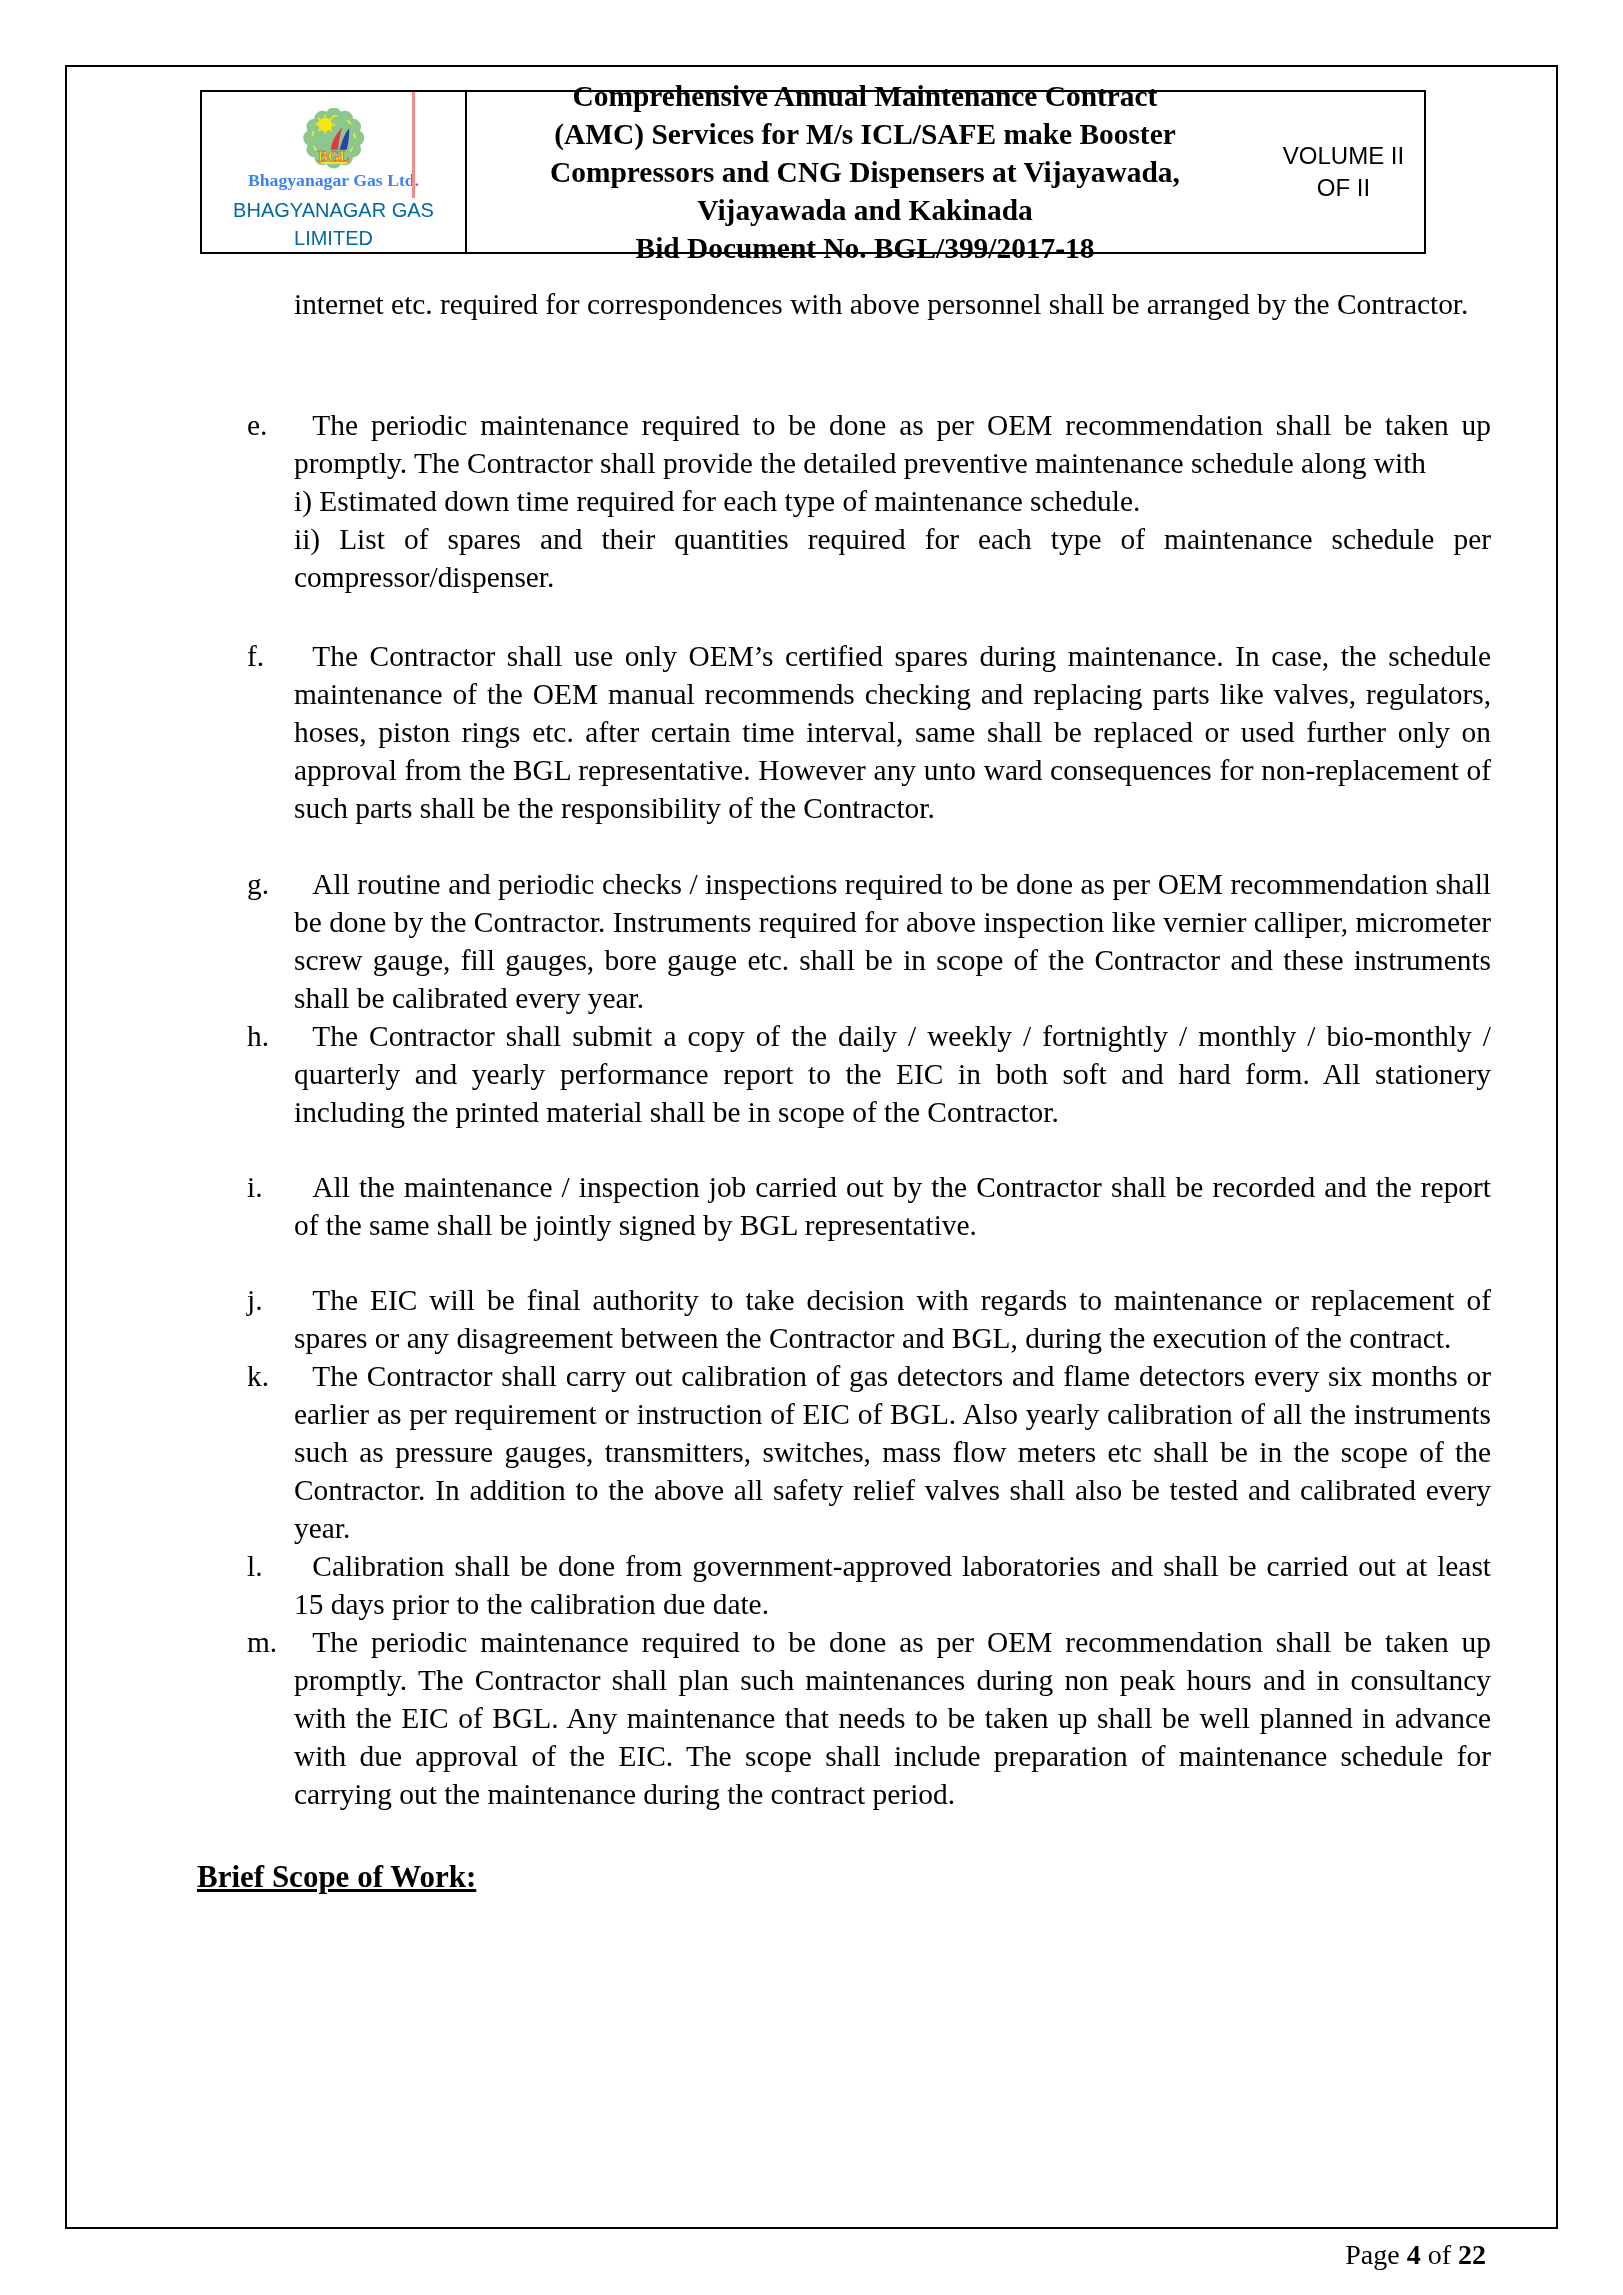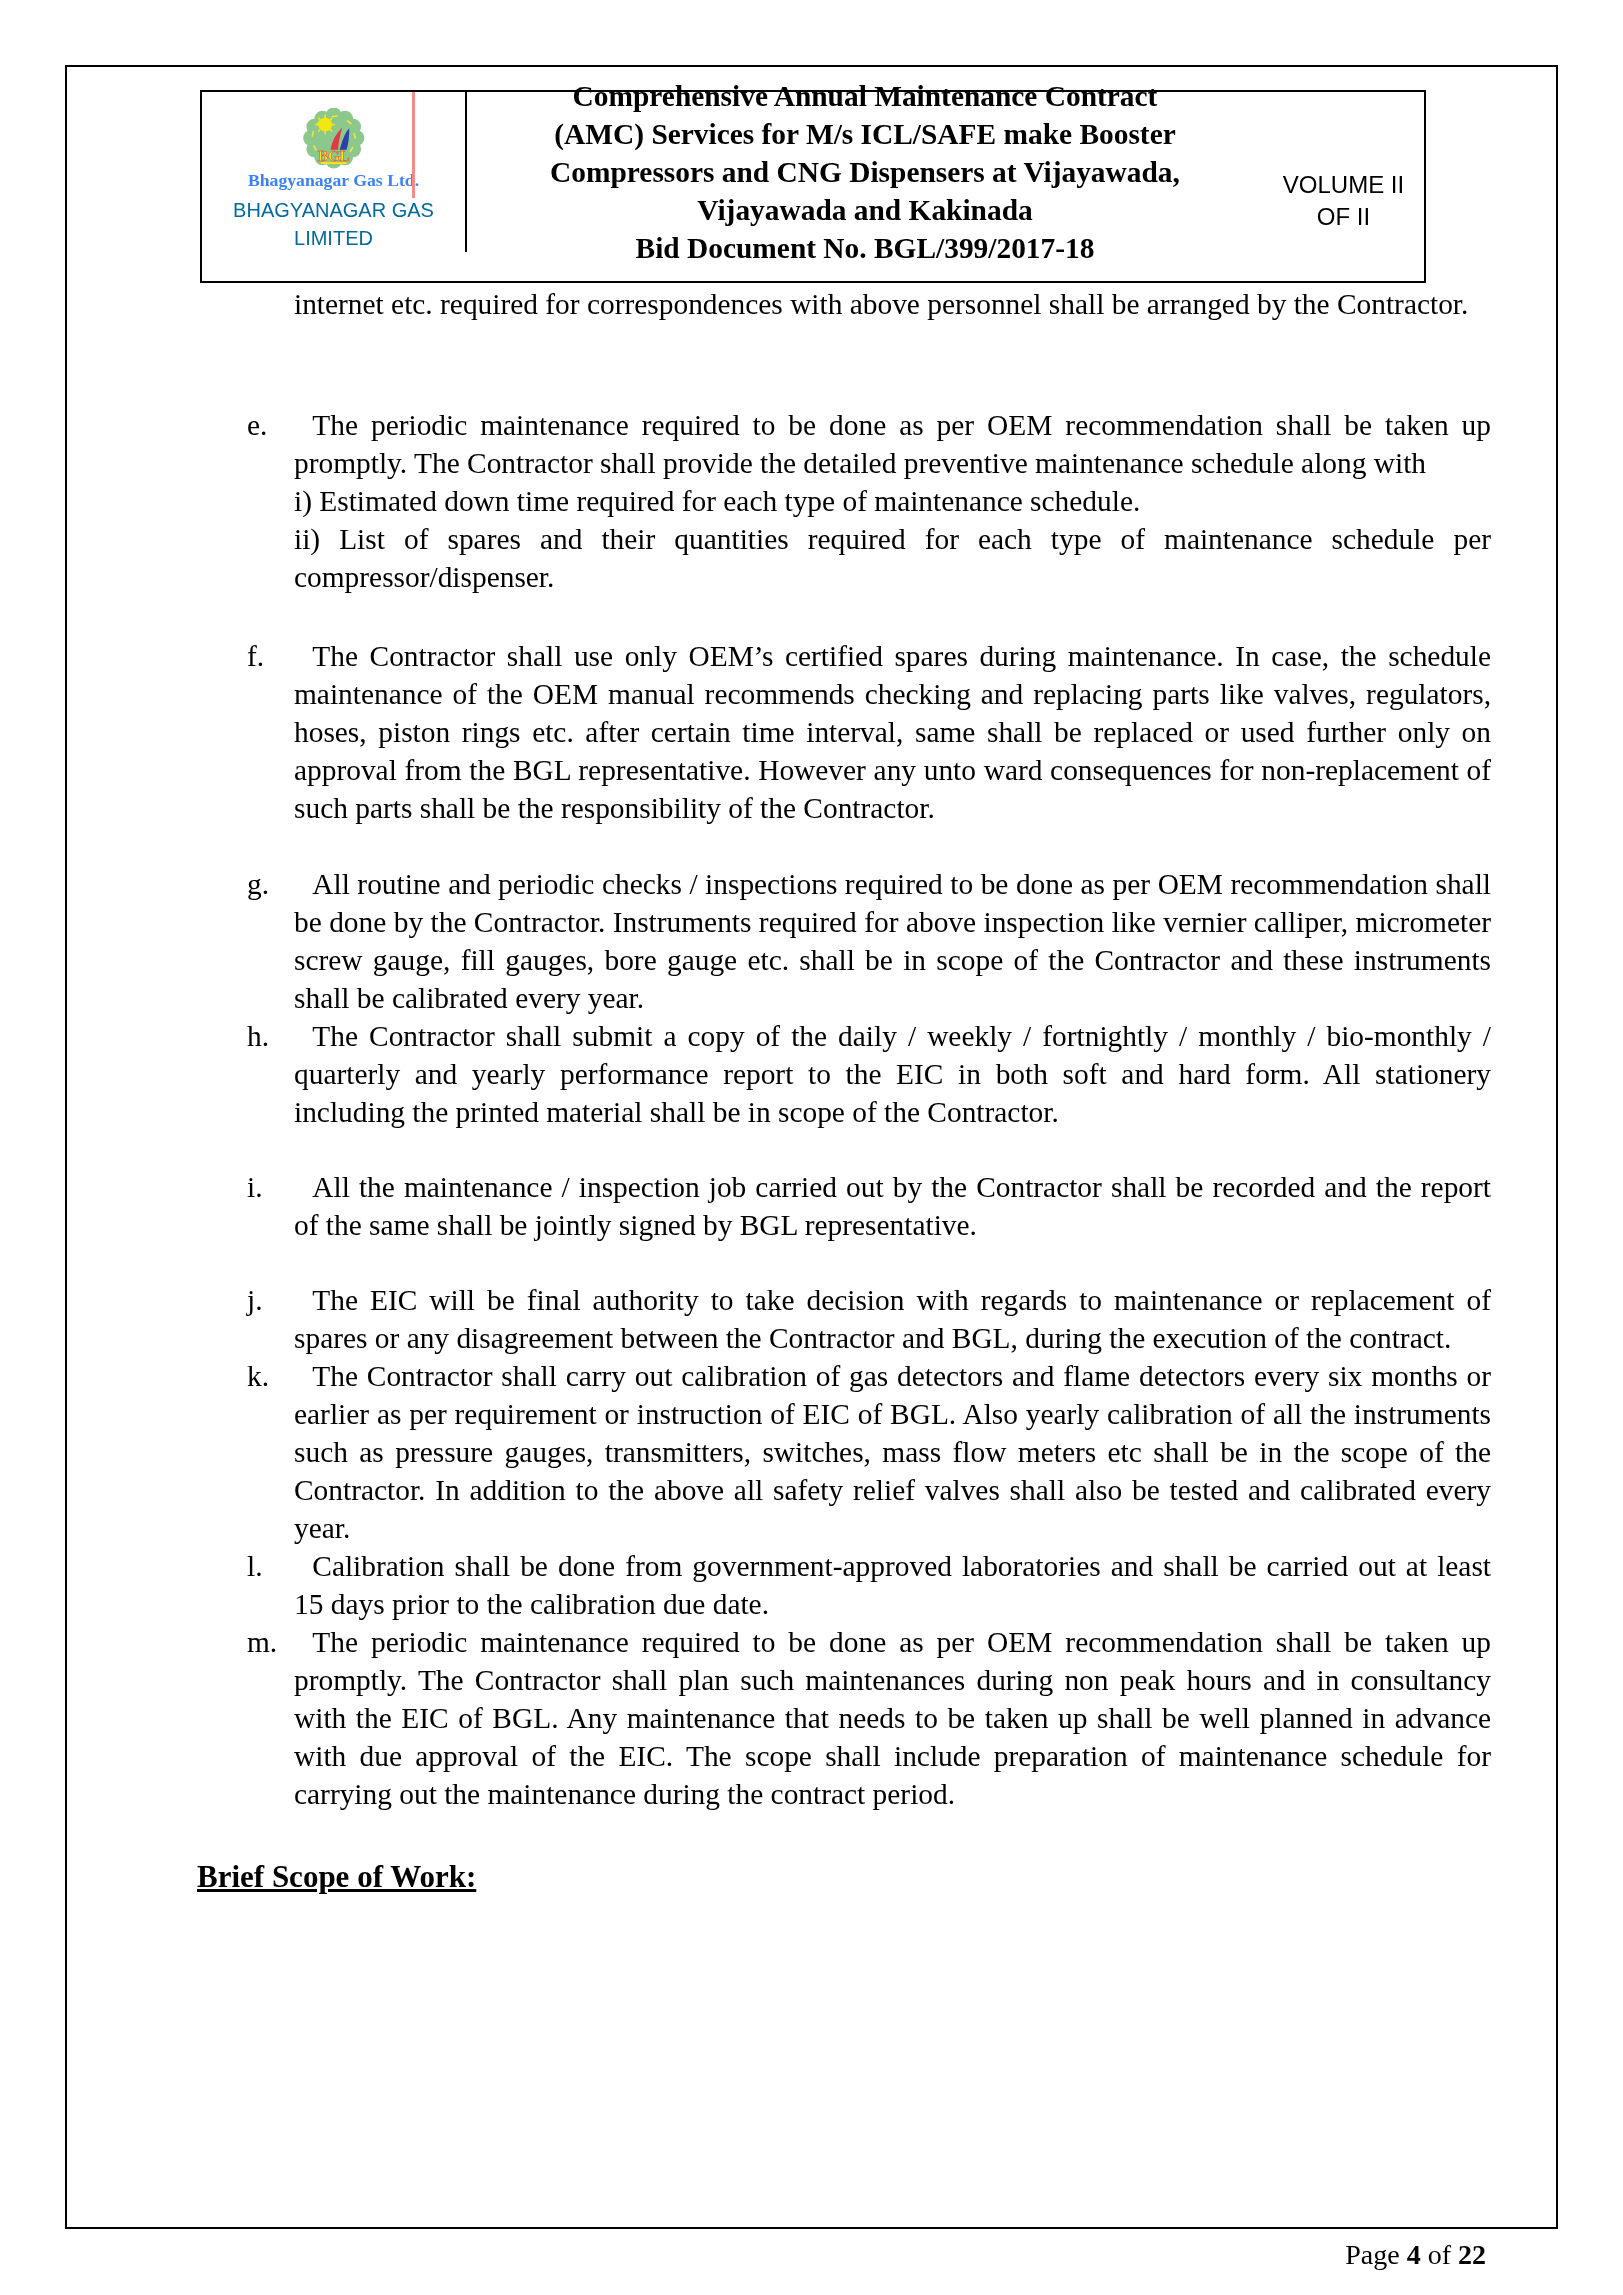--- a/index.html
+++ b/index.html
@@ -40,21 +40,21 @@
   .cell-title {
     width:796px; display:flex; flex-direction:column;
     justify-content:center; align-items:center;
     font-weight:bold; font-size:29.4px; line-height:38px; text-align:center;
   }
   .cell-title div { white-space:nowrap; }
   .cell-volume {
     width:161px; display:flex; flex-direction:column;
     justify-content:center; align-items:center;
     font-family:"Liberation Sans", sans-serif;
-    font-size:24px; line-height:32px; text-align:center;margin-top:29px;
+    font-size:24px; line-height:32px; text-align:center;
   }
   
   .content {
     position:absolute; left:294px; top:285px; width:1197px;
     font-size:29.4px; line-height:38px; text-align:justify;
   }
   .content p { margin:0; }
   .list-item { position:relative; }
   .letter { position:absolute; left:-47px; top:0; }
   .p-first { text-indent:18.3px; }

